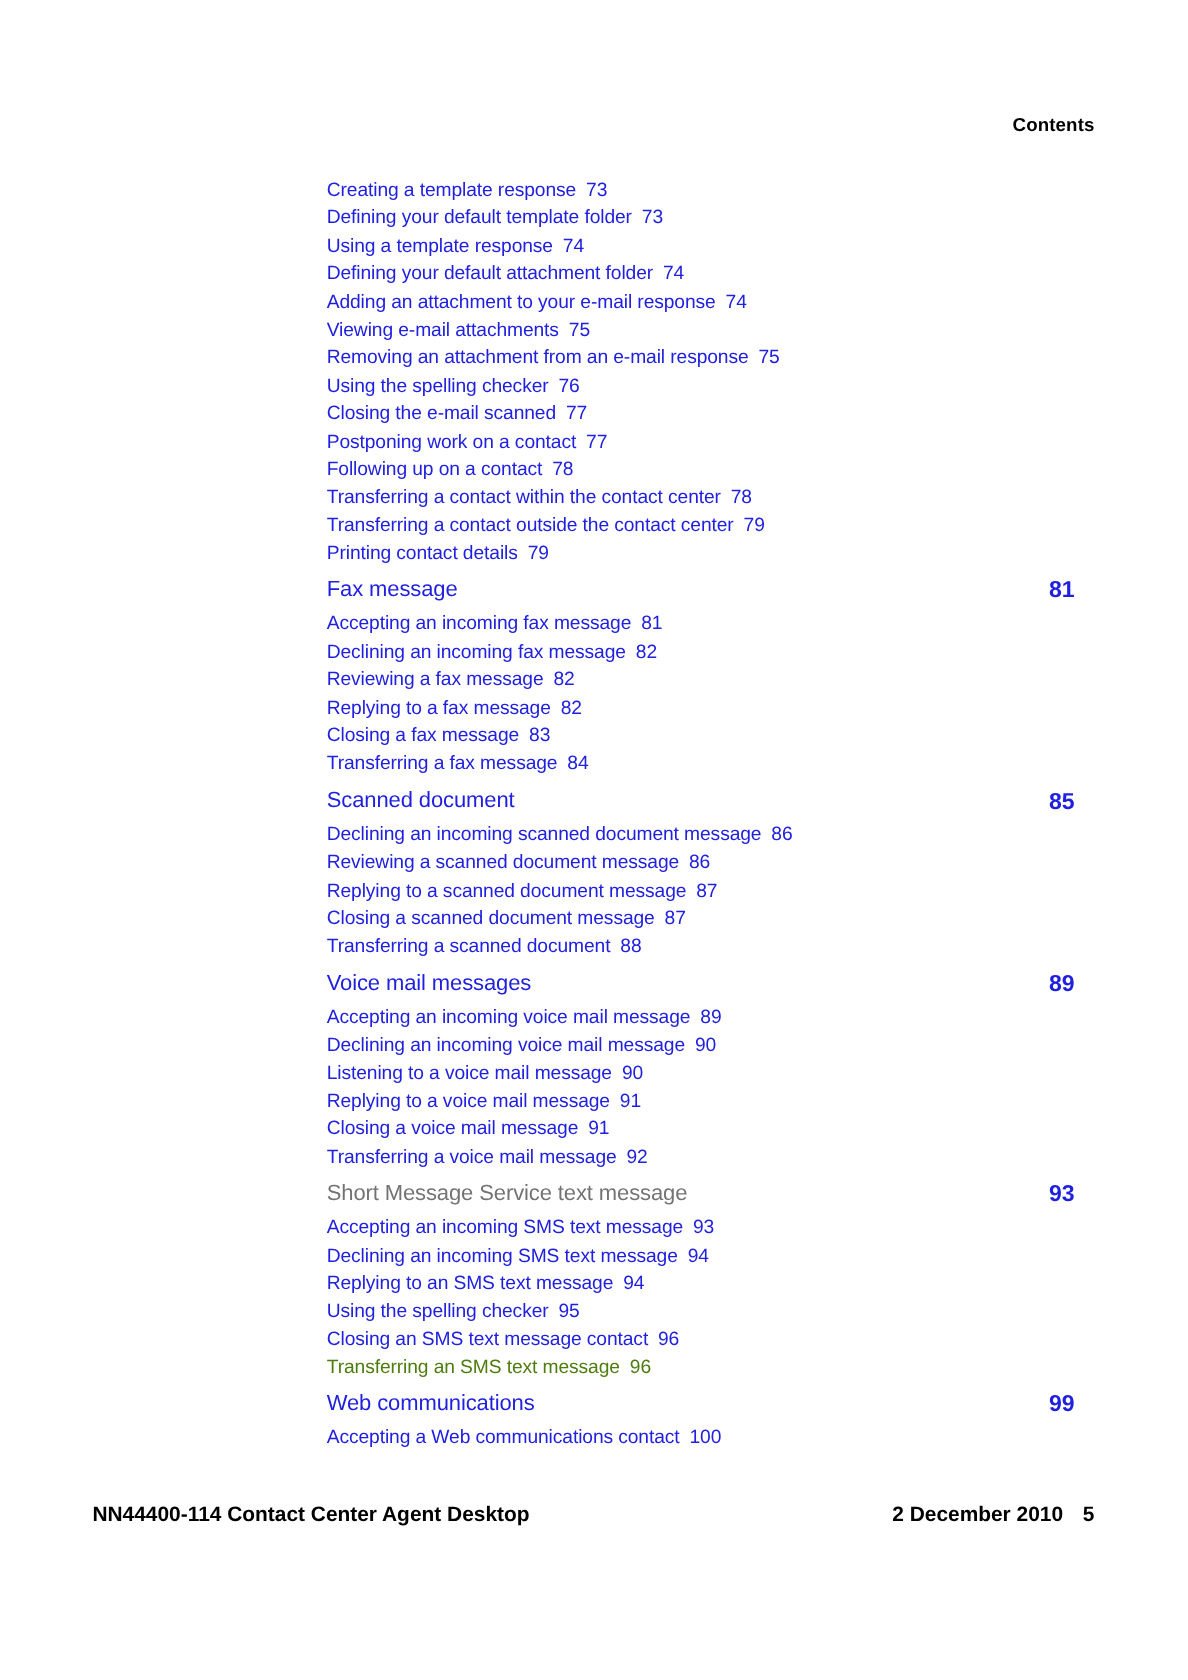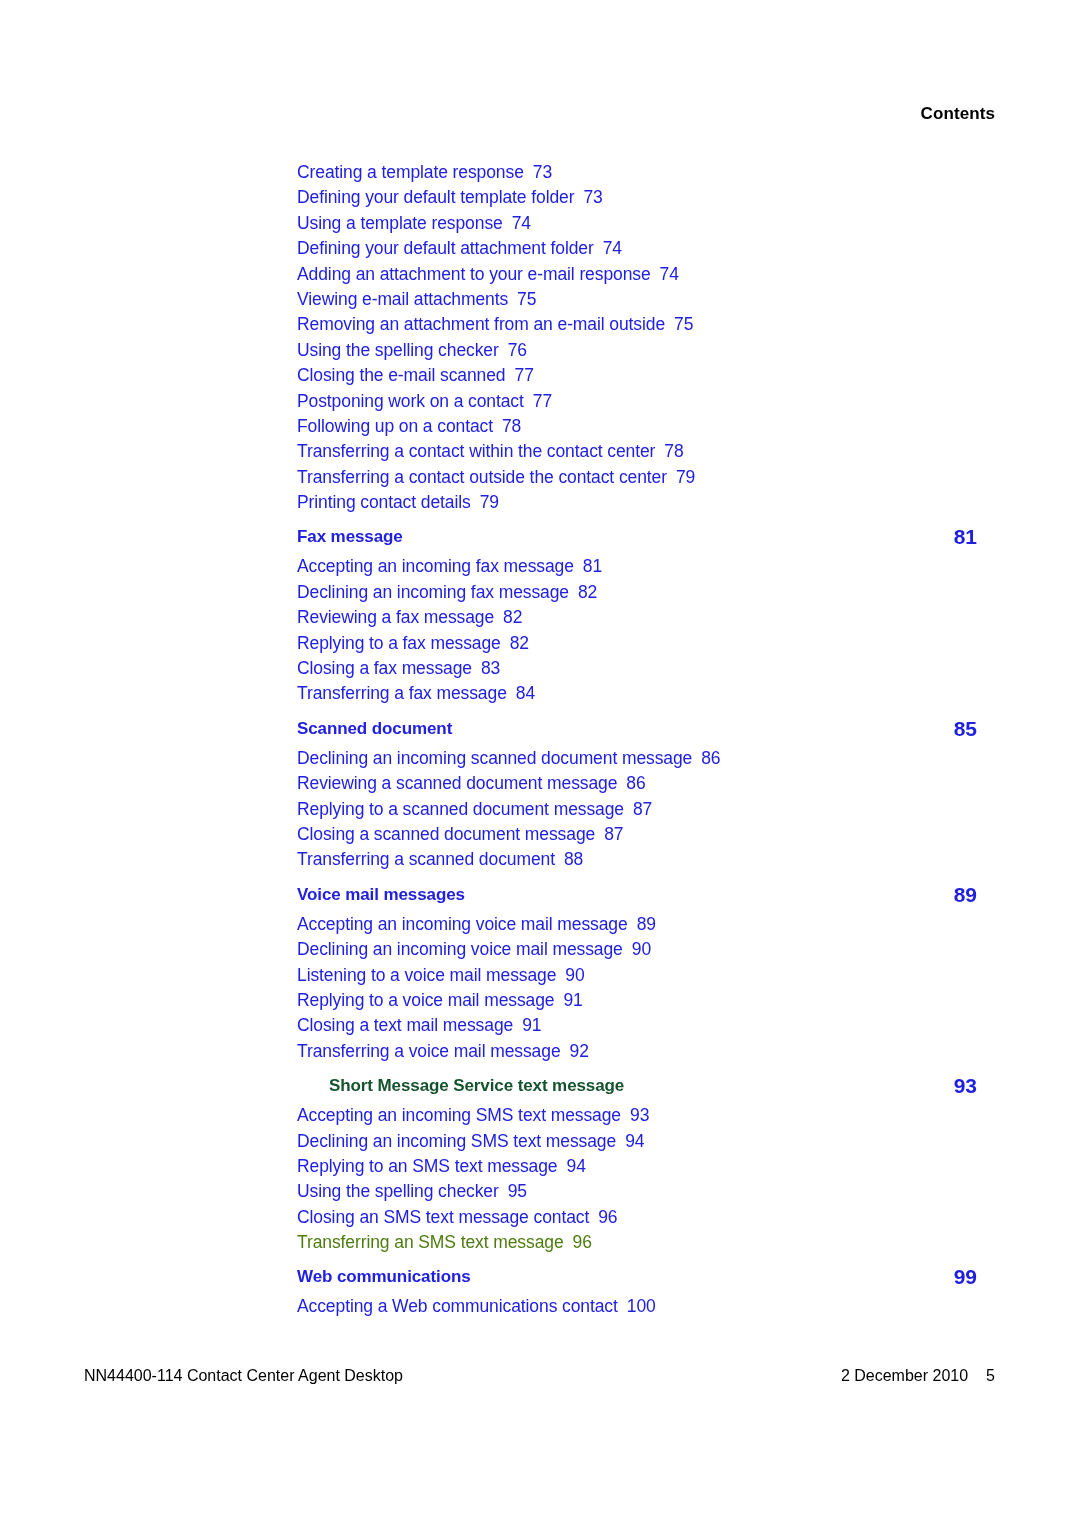--- a/index.html
+++ b/index.html
@@ -60,43 +60,43 @@
   .toc-entry .t-page {
     margin-left: 9px;
   }
 
   
   .toc-row.section {
     height: 39px;
     line-height: 43px;
   }
   .toc-row.section .s-title {
-    font-size: 17px;
-    font-weight: bold;
+    font-size: 20px;
+    font-weight: normal;
     color: #2020e0;
     letter-spacing: -0.1px;
   }
   .toc-row.section .s-page {
     position: absolute;
     right: 0;
     top: 0;
     font-size: 21px;
     font-weight: bold;
     color: #2020e0;
   }
 
   
   .footer {
     position: absolute;
     left: 84px;
     right: 85px;
     top: 1367px;
     height: 24px;
-    font-size: 16px;
-    font-weight: normal;
+    font-size: 19px;
+    font-weight: bold;
     color: #000000;
   }
   .footer-left {
     position: absolute;
     left: 0;
     top: 0;
     white-space: nowrap;
   }
   .footer-right {
     position: absolute;
@@ -114,21 +114,21 @@
 
   <div class="running-header" style="color: rgb(0, 0, 0);">Contents</div>
 
   <div class="toc" id="toc-list">
       <div class="toc-row"><span class="toc-entry" style="color: rgb(32, 32, 224);"><span class="t-title">Creating a template response</span><span class="t-page">73</span></span></div>
       <div class="toc-row"><span class="toc-entry" style="color: rgb(32, 32, 224);"><span class="t-title">Defining your default template folder</span><span class="t-page">73</span></span></div>
       <div class="toc-row"><span class="toc-entry" style="color: rgb(32, 32, 224);"><span class="t-title">Using a template response</span><span class="t-page">74</span></span></div>
       <div class="toc-row"><span class="toc-entry" style="color: rgb(32, 32, 224);"><span class="t-title">Defining your default attachment folder</span><span class="t-page">74</span></span></div>
       <div class="toc-row"><span class="toc-entry" style="color: rgb(32, 32, 224);"><span class="t-title">Adding an attachment to your e-mail response</span><span class="t-page">74</span></span></div>
       <div class="toc-row"><span class="toc-entry" style="color: rgb(32, 32, 224);"><span class="t-title">Viewing e-mail attachments</span><span class="t-page">75</span></span></div>
-      <div class="toc-row"><span class="toc-entry" style="color: rgb(32, 32, 224);"><span class="t-title">Removing an attachment from an e-mail outside</span><span class="t-page">75</span></span></div>
+      <div class="toc-row"><span class="toc-entry" style="color: rgb(32, 32, 224);"><span class="t-title">Removing an attachment from an e-mail response</span><span class="t-page">75</span></span></div>
       <div class="toc-row"><span class="toc-entry" style="color: rgb(32, 32, 224);"><span class="t-title">Using the spelling checker</span><span class="t-page">76</span></span></div>
       <div class="toc-row"><span class="toc-entry" style="color: rgb(32, 32, 224);"><span class="t-title">Closing the e-mail scanned</span><span class="t-page">77</span></span></div>
       <div class="toc-row"><span class="toc-entry" style="color: rgb(32, 32, 224);"><span class="t-title">Postponing work on a contact</span><span class="t-page">77</span></span></div>
       <div class="toc-row"><span class="toc-entry" style="color: rgb(32, 32, 224);"><span class="t-title">Following up on a contact</span><span class="t-page">78</span></span></div>
       <div class="toc-row"><span class="toc-entry" style="color: rgb(32, 32, 224);"><span class="t-title">Transferring a contact within the contact center</span><span class="t-page">78</span></span></div>
       <div class="toc-row"><span class="toc-entry" style="color: rgb(32, 32, 224);"><span class="t-title">Transferring a contact outside the contact center</span><span class="t-page">79</span></span></div>
       <div class="toc-row"><span class="toc-entry" style="color: rgb(32, 32, 224);"><span class="t-title">Printing contact details</span><span class="t-page">79</span></span></div>
       <div class="toc-row section"><span class="s-title" style="color: rgb(32, 32, 224);">Fax message</span><span class="s-page" style="color: rgb(32, 32, 224);">81</span></div>
       <div class="toc-row"><span class="toc-entry" style="color: rgb(32, 32, 224);"><span class="t-title">Accepting an incoming fax message</span><span class="t-page">81</span></span></div>
       <div class="toc-row"><span class="toc-entry" style="color: rgb(32, 32, 224);"><span class="t-title">Declining an incoming fax message</span><span class="t-page">82</span></span></div>
@@ -140,23 +140,23 @@
       <div class="toc-row"><span class="toc-entry" style="color: rgb(32, 32, 224);"><span class="t-title">Declining an incoming scanned document message</span><span class="t-page">86</span></span></div>
       <div class="toc-row"><span class="toc-entry" style="color: rgb(32, 32, 224);"><span class="t-title">Reviewing a scanned document message</span><span class="t-page">86</span></span></div>
       <div class="toc-row"><span class="toc-entry" style="color: rgb(32, 32, 224);"><span class="t-title">Replying to a scanned document message</span><span class="t-page">87</span></span></div>
       <div class="toc-row"><span class="toc-entry" style="color: rgb(32, 32, 224);"><span class="t-title">Closing a scanned document message</span><span class="t-page">87</span></span></div>
       <div class="toc-row"><span class="toc-entry" style="color: rgb(32, 32, 224);"><span class="t-title">Transferring a scanned document</span><span class="t-page">88</span></span></div>
       <div class="toc-row section"><span class="s-title" style="color: rgb(32, 32, 224);">Voice mail messages</span><span class="s-page" style="color: rgb(32, 32, 224);">89</span></div>
       <div class="toc-row"><span class="toc-entry" style="color: rgb(32, 32, 224);"><span class="t-title">Accepting an incoming voice mail message</span><span class="t-page">89</span></span></div>
       <div class="toc-row"><span class="toc-entry" style="color: rgb(32, 32, 224);"><span class="t-title">Declining an incoming voice mail message</span><span class="t-page">90</span></span></div>
       <div class="toc-row"><span class="toc-entry" style="color: rgb(32, 32, 224);"><span class="t-title">Listening to a voice mail message</span><span class="t-page">90</span></span></div>
       <div class="toc-row"><span class="toc-entry" style="color: rgb(32, 32, 224);"><span class="t-title">Replying to a voice mail message</span><span class="t-page">91</span></span></div>
-      <div class="toc-row"><span class="toc-entry" style="color: rgb(32, 32, 224);"><span class="t-title">Closing a text mail message</span><span class="t-page">91</span></span></div>
+      <div class="toc-row"><span class="toc-entry" style="color: rgb(32, 32, 224);"><span class="t-title">Closing a voice mail message</span><span class="t-page">91</span></span></div>
       <div class="toc-row"><span class="toc-entry" style="color: rgb(32, 32, 224);"><span class="t-title">Transferring a voice mail message</span><span class="t-page">92</span></span></div>
-      <div class="toc-row section"><span class="s-title" style="color: #14532d; margin-left: 32px;">Short Message Service text message</span><span class="s-page" style="color: rgb(32, 32, 224);">93</span></div>
+      <div class="toc-row section"><span class="s-title" style="color: #737373;">Short Message Service text message</span><span class="s-page" style="color: rgb(32, 32, 224);">93</span></div>
       <div class="toc-row"><span class="toc-entry" style="color: rgb(32, 32, 224);"><span class="t-title">Accepting an incoming SMS text message</span><span class="t-page">93</span></span></div>
       <div class="toc-row"><span class="toc-entry" style="color: rgb(32, 32, 224);"><span class="t-title">Declining an incoming SMS text message</span><span class="t-page">94</span></span></div>
       <div class="toc-row"><span class="toc-entry" style="color: rgb(32, 32, 224);"><span class="t-title">Replying to an SMS text message</span><span class="t-page">94</span></span></div>
       <div class="toc-row"><span class="toc-entry" style="color: rgb(32, 32, 224);"><span class="t-title">Using the spelling checker</span><span class="t-page">95</span></span></div>
       <div class="toc-row"><span class="toc-entry" style="color: rgb(32, 32, 224); text-align: center;"><span class="t-title">Closing an SMS text message contact</span><span class="t-page">96</span></span></div>
       <div class="toc-row"><span class="toc-entry" style="color: #4d7c0f;"><span class="t-title">Transferring an SMS text message</span><span class="t-page">96</span></span></div>
       <div class="toc-row section"><span class="s-title" style="color: rgb(32, 32, 224);">Web communications</span><span class="s-page" style="color: rgb(32, 32, 224);">99</span></div>
       <div class="toc-row"><span class="toc-entry" style="color: rgb(32, 32, 224);"><span class="t-title">Accepting a Web communications contact</span><span class="t-page">100</span></span></div>
     </div>
 

